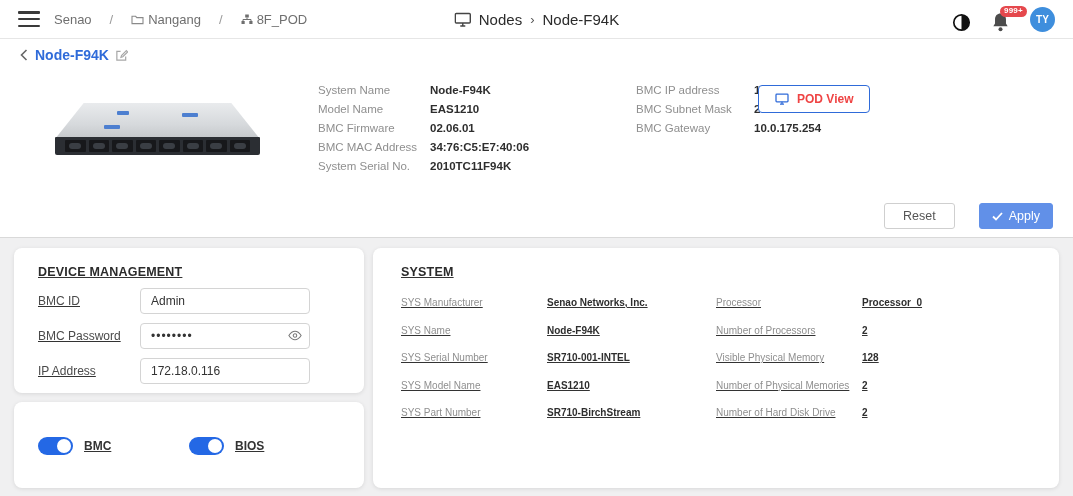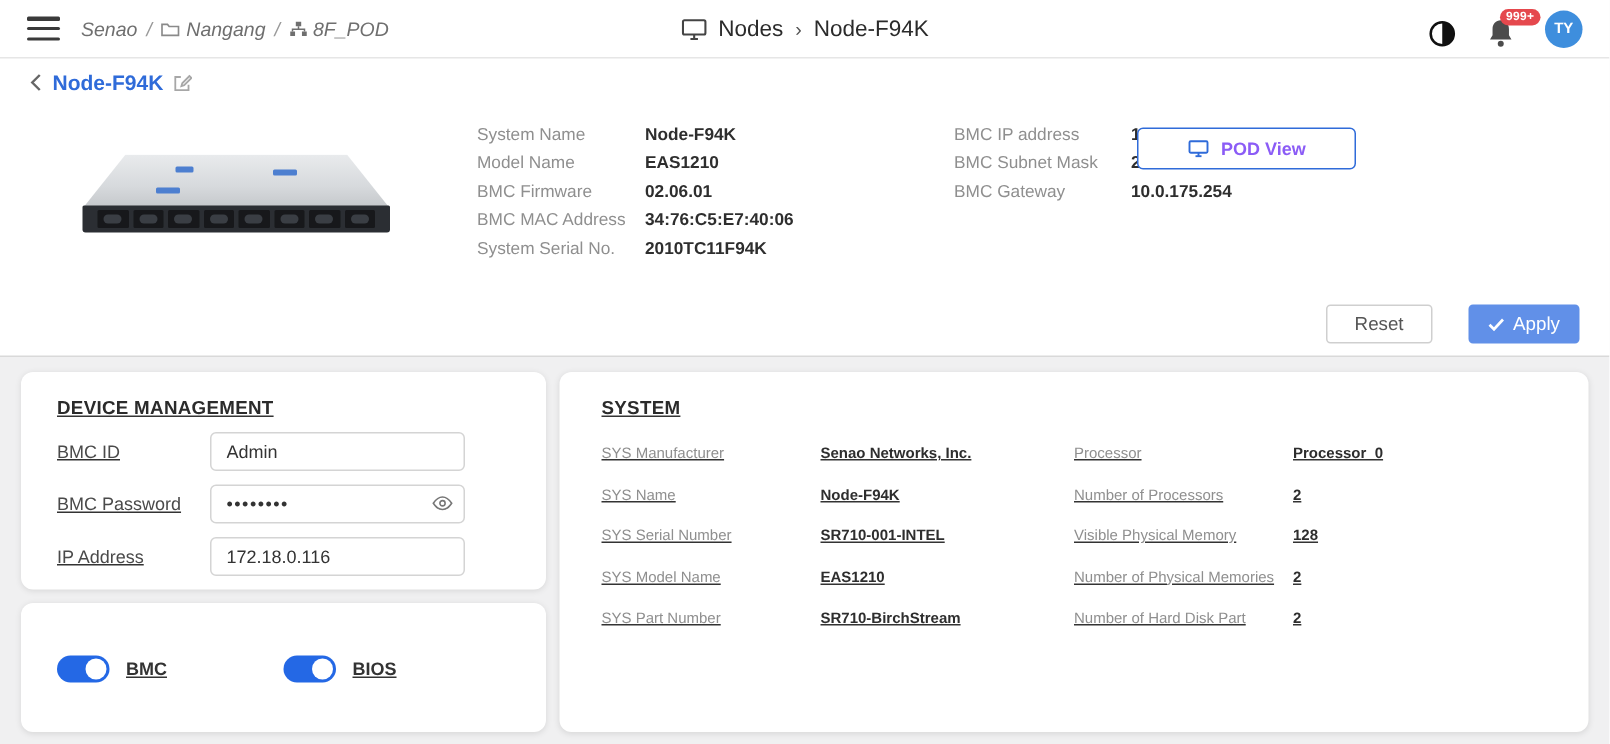--- a/index.html
+++ b/index.html
@@ -4,21 +4,21 @@
 <style>
   * { margin:0; padding:0; box-sizing:border-box; }
   html,body { width:1073px; height:496px; background:#fff; overflow:hidden;
     font-family:"Liberation Sans", sans-serif; color:#333; }
 
   
   .topbar { height:39px; border-bottom:1px solid #e6e6e6; display:flex; align-items:center;
     padding:0 18px; position:relative; background:#fff; }
   .menu-btn { width:22px; height:16px; display:flex; flex-direction:column; justify-content:space-between; cursor:pointer; margin-right:14px; }
   .menu-btn span { height:2.5px; background:#3a3a3a; border-radius:1px; }
-  .crumb { display:flex; align-items:center; gap:6px; font-size:13px; color:#7a7a7a;font-style:italic; }
+  .crumb { display:flex; align-items:center; gap:18px; font-size:13px; color:#7a7a7a; }
   .crumb .sep { color:#9a9a9a; }
   .crumb .item { color:#6f6f6f; cursor:pointer; display:flex; align-items:center; gap:4px; }
   .center-title { position:absolute; left:50%; transform:translateX(-50%); display:flex; align-items:center; gap:8px;
     font-size:15px; color:#2b2b2b; }
   .center-title .sep { font-size:13px; color:#555; }
   .top-right { margin-left:auto; display:flex; align-items:flex-end; gap:20px; }
   .bell-wrap { position:relative; cursor:pointer; }
   .badge { position:absolute; top:-6px; left:9px; background:#e5484d; color:#fff; font-size:8px; font-weight:bold;
     padding:1.5px 4px; border-radius:8px; line-height:1; letter-spacing:.2px; }
   .avatar { width:25px; height:25px; border-radius:50%; background:#3e8edd; color:#fff; font-size:10px; font-weight:bold;
@@ -38,21 +38,21 @@
   .server-top .latch { position:absolute; width:16px; height:4px; background:#4d7fd0; border-radius:1px; }
   .server-front { position:absolute; left:0; top:40px; width:100%; height:18px; background:#2b2e33; border-radius:1px 1px 2px 2px;
     display:flex; align-items:center; gap:3px; padding:0 10px; }
   .bay { flex:1; height:12px; background:#17181b; border-radius:1px; position:relative; }
   .bay::after { content:""; position:absolute; left:20%; top:3px; width:60%; height:6px; border-radius:3px; background:#3a3e44; }
   .ov-grid { position:absolute; left:318px; top:13px; display:grid; grid-template-columns:112px 175px; row-gap:7px; font-size:11.5px; }
   .ov-grid2 { position:absolute; left:636px; top:13px; display:grid; grid-template-columns:118px 110px; row-gap:7px; font-size:11.5px; }
   .ov-label { color:#8f8f8f; }
   .ov-value { color:#2e2e2e; font-weight:600; }
   .podview-btn { position:absolute; left:758px; top:14px; display:flex; align-items:center; gap:8px;
-    border:1px solid #2f6bd9; color:#8b5cf6; background:#fff; border-radius:4px; padding:6px 33px;
+    border:1px solid #2f6bd9; color:#ef4444; background:#fff; border-radius:4px; padding:6px 16px;
     font-size:12px; font-weight:600; cursor:pointer; }
 
   
   .tabbar { height:43px; border-bottom:1px solid #d9d9d9; display:flex; align-items:center; padding:0 20px; background:#fff; }
   .tabs { display:flex; gap:28px; height:100%; align-items:stretch; }
   .tab { display:flex; align-items:center; font-size:14px; color:#4a4a4a; cursor:pointer; border-bottom:3px solid transparent; padding-top:3px; }
   .tab.active { color:#2f6bd9; font-weight:600; border-bottom-color:#2f6bd9; }
   .tab-actions { margin-left:auto; display:flex; gap:24px; align-items:center; }
   .btn-reset { background:#fff; border:1px solid #cfcfcf; border-radius:3px; color:#555; font-size:12.5px;
     padding:5px 18px; cursor:pointer; }
@@ -289,18 +289,18 @@
       </div>
       <div class="sys-group">
         <span class="sys-label">Processor</span>
         <span class="sys-value">Processor_0</span>
         <span class="sys-label">Number of Processors</span>
         <span class="sys-value">2</span>
         <span class="sys-label">Visible Physical Memory</span>
         <span class="sys-value">128</span>
         <span class="sys-label">Number of Physical Memories</span>
         <span class="sys-value">2</span>
-        <span class="sys-label">Number of Hard Disk Part</span>
+        <span class="sys-label">Number of Hard Disk Drive</span>
         <span class="sys-value">2</span>
       </div>
     </div>
   </div>
 </main>
 
 </body></html>

